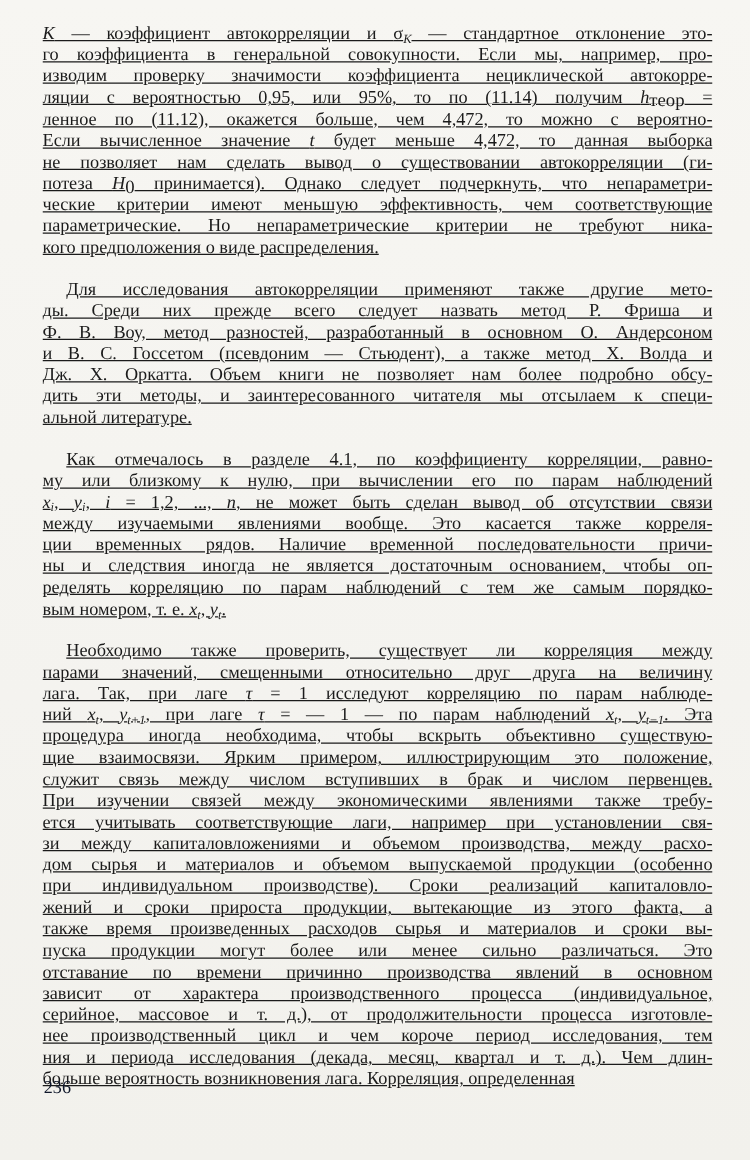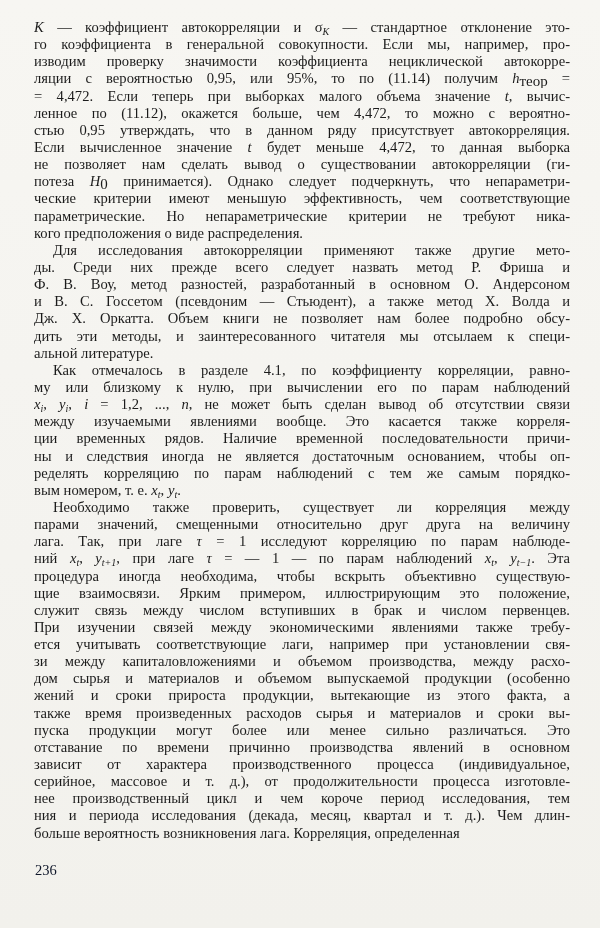--- a/index.html
+++ b/index.html
@@ -18,33 +18,35 @@
   .text-block {
     position: absolute;
     left: 34px;
     top: 19px;
     width: 536px;
     font-size: 14.6px;
   }
   .para {
     margin: 0;
     padding: 0;
+    text-decoration: underline;
   }
   .line {
     line-height: 17.15px;
     height: 17.15px;
     text-align: justify;
     text-align-last: justify;
     overflow: hidden;
   }
   .line.last {
     text-align-last: left;
   }
   .line.first {
     padding-left: 19px;
+    margin-top: 16px;
   }
   .i {
     font-style: italic;
   }
   .sub {
     font-size: 15px;
     vertical-align: -3px;
   }
   .isub {
     font-style: italic;
@@ -61,23 +63,21 @@
 </style>
 </head>
 <body>
 
 <div class="text-block">
     <div class="para">
       <div class="line"><span class="i">K</span><span> — коэффициент автокорреляции и </span><span>σ</span><span class="isub">K</span><span> — стандартное отклонение это-</span></div>
       <div class="line"><span>го коэффициента в генеральной совокупности. Если мы, например, про-</span></div>
       <div class="line"><span>изводим проверку значимости коэффициента нециклической автокорре-</span></div>
       <div class="line"><span>ляции с вероятностью 0,95, или 95%, то по (11.14) получим </span><span class="i">h</span><span class="sub">теор</span><span> =</span></div>
-      <div class="line"><span>= 4,472. Если теперь при выборках малого объема значение </span><span class="i">t</span><span>, вычис-</span></div>
       <div class="line"><span>ленное по (11.12), окажется больше, чем 4,472, то можно с вероятно-</span></div>
-      <div class="line"><span>стью 0,95 утверждать, что в данном ряду присутствует автокорреляция.</span></div>
       <div class="line"><span>Если вычисленное значение </span><span class="i">t</span><span> будет меньше 4,472, то данная выборка</span></div>
       <div class="line"><span>не позволяет нам сделать вывод о существовании автокорреляции (ги-</span></div>
       <div class="line"><span>потеза </span><span class="i">H</span><span class="sub">0</span><span> принимается). Однако следует подчеркнуть, что непараметри-</span></div>
       <div class="line"><span>ческие критерии имеют меньшую эффективность, чем соответствующие</span></div>
       <div class="line"><span>параметрические. Но непараметрические критерии не требуют ника-</span></div>
       <div class="line last"><span>кого предположения о виде распределения.</span></div>
     </div>
     <div class="para">
       <div class="line first"><span>Для исследования автокорреляции применяют также другие мето-</span></div>
       <div class="line"><span>ды. Среди них прежде всего следует назвать метод Р. Фриша и</span></div>
@@ -102,20 +102,21 @@
       <div class="line"><span>парами значений, смещенными относительно друг друга на величину</span></div>
       <div class="line"><span>лага. Так, при лаге </span><span class="i">τ</span><span> = 1 исследуют корреляцию по парам наблюде-</span></div>
       <div class="line"><span>ний </span><span class="i">x</span><span class="isub">t</span><span>, </span><span class="i">y</span><span class="isub">t+1</span><span>, при лаге </span><span class="i">τ</span><span> = — 1 — по парам наблюдений </span><span class="i">x</span><span class="isub">t</span><span>, </span><span class="i">y</span><span class="isub">t−1</span><span>. Эта</span></div>
       <div class="line"><span>процедура иногда необходима, чтобы вскрыть объективно существую-</span></div>
       <div class="line"><span>щие взаимосвязи. Ярким примером, иллюстрирующим это положение,</span></div>
       <div class="line"><span>служит связь между числом вступивших в брак и числом первенцев.</span></div>
       <div class="line"><span>При изучении связей между экономическими явлениями также требу-</span></div>
       <div class="line"><span>ется учитывать соответствующие лаги, например при установлении свя-</span></div>
       <div class="line"><span>зи между капиталовложениями и объемом производства, между расхо-</span></div>
       <div class="line"><span>дом сырья и материалов и объемом выпускаемой продукции (особенно</span></div>
+      <div class="line"><span>при индивидуальном производстве). Сроки реализаций капиталовло-</span></div>
       <div class="line"><span>жений и сроки прироста продукции, вытекающие из этого факта, а</span></div>
       <div class="line"><span>также время произведенных расходов сырья и материалов и сроки вы-</span></div>
       <div class="line"><span>пуска продукции могут более или менее сильно различаться. Это</span></div>
       <div class="line"><span>отставание по времени причинно производства явлений в основном</span></div>
       <div class="line"><span>зависит от характера производственного процесса (индивидуальное,</span></div>
       <div class="line"><span>серийное, массовое и т. д.), от продолжительности процесса изготовле-</span></div>
       <div class="line"><span>нее производственный цикл и чем короче период исследования, тем</span></div>
       <div class="line"><span>ния и периода исследования (декада, месяц, квартал и т. д.). Чем длин-</span></div>
       <div class="line last"><span>больше вероятность возникновения лага. Корреляция, определенная</span></div>
     </div>

